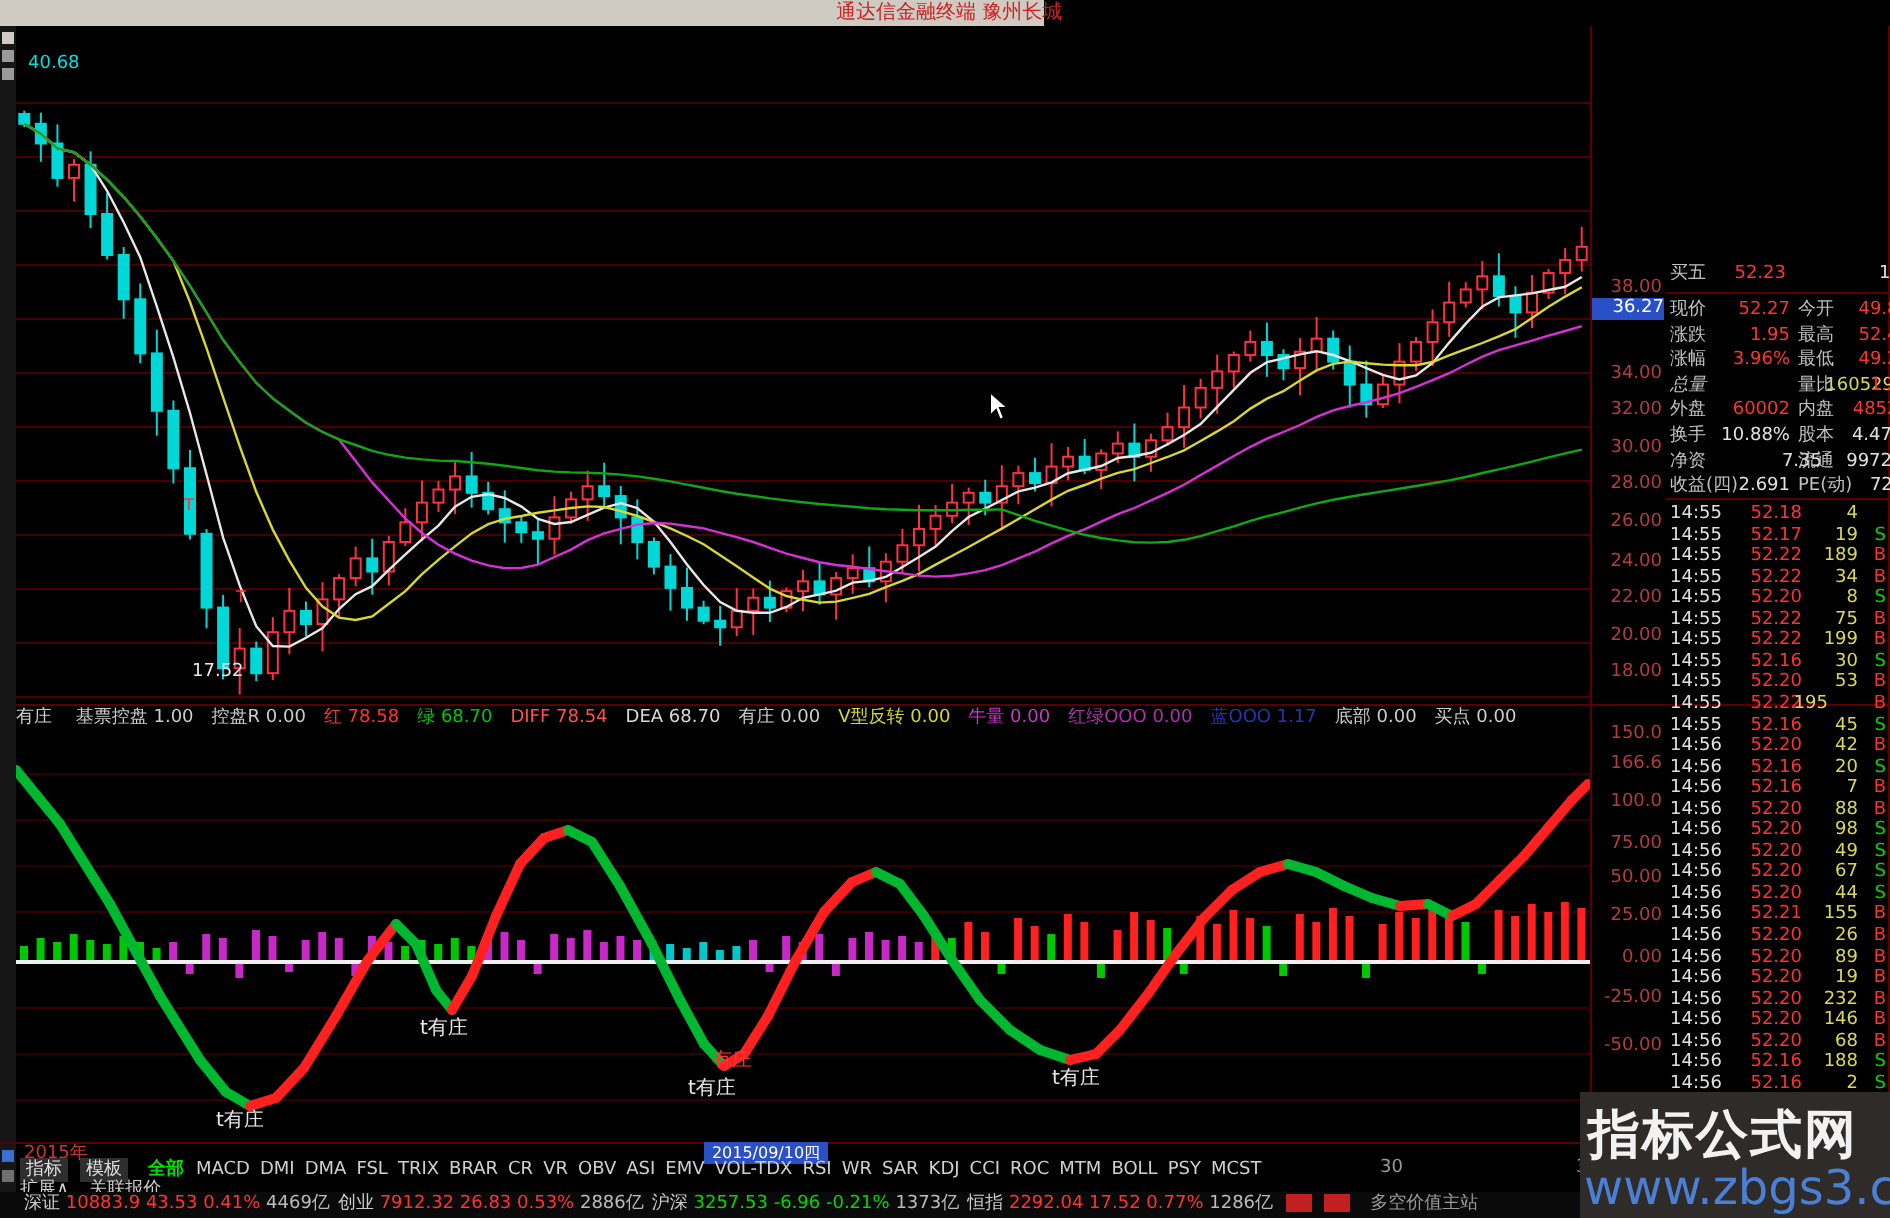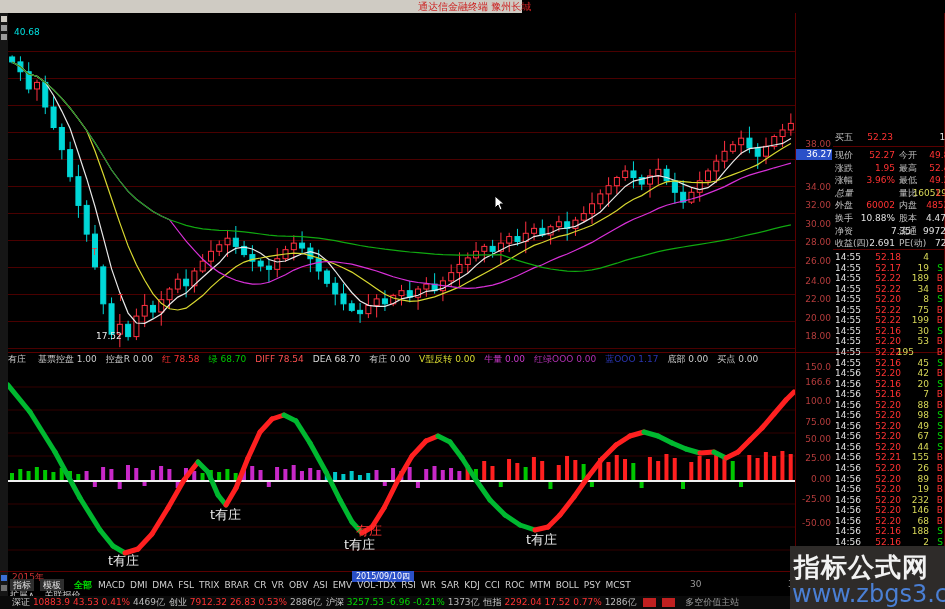--- a/index.html
+++ b/index.html
@@ -29,21 +29,21 @@
   .q-row{position:absolute;left:0;width:120px;height:13px;font-size:9px;line-height:13px;white-space:nowrap;}
   .q-lab{position:absolute;color:#c0c0c0;}
   .q-val{position:absolute;text-align:right;}
   .tick-row{position:absolute;left:0;width:120px;height:11px;font-size:9px;line-height:11px;white-space:nowrap;}
   .divider{position:absolute;background:#5a0000;}
   
   #indheader{left:8px;top:353px;width:787px;height:13px;white-space:nowrap;font-size:9px;line-height:13px;overflow:hidden;}
   #indheader .fld{margin-right:9px;}
   
   #lowerpanel{left:8px;top:368px;width:787px;height:200px;}
-  .anno{position:absolute;font-size:13px;line-height:9px;text-align:center;}
+  .anno{position:absolute;font-size:10px;line-height:9px;text-align:center;}
   
   #dateaxis{left:0;top:571px;width:945px;height:8px;}
   #datebox{left:352px;top:571px;width:62px;height:11px;background:#2a50c8;color:#fff;font-size:8px;line-height:11px;text-align:center;}
   
   #tabsrow{left:10px;top:579px;width:935px;height:12px;font-size:9px;line-height:12px;white-space:nowrap;color:#d0d0d0;}
   .tab{display:inline-block;margin-right:5px;}
   .tab-btn{display:inline-block;margin-right:6px;padding:0 3px;background:#2e2e2e;color:#e0e0e0;}
   #row2{left:10px;top:590px;width:400px;height:11px;font-size:9px;line-height:11px;color:#cfcfcf;white-space:nowrap;}
   #row2 span{margin-right:10px;}
   

